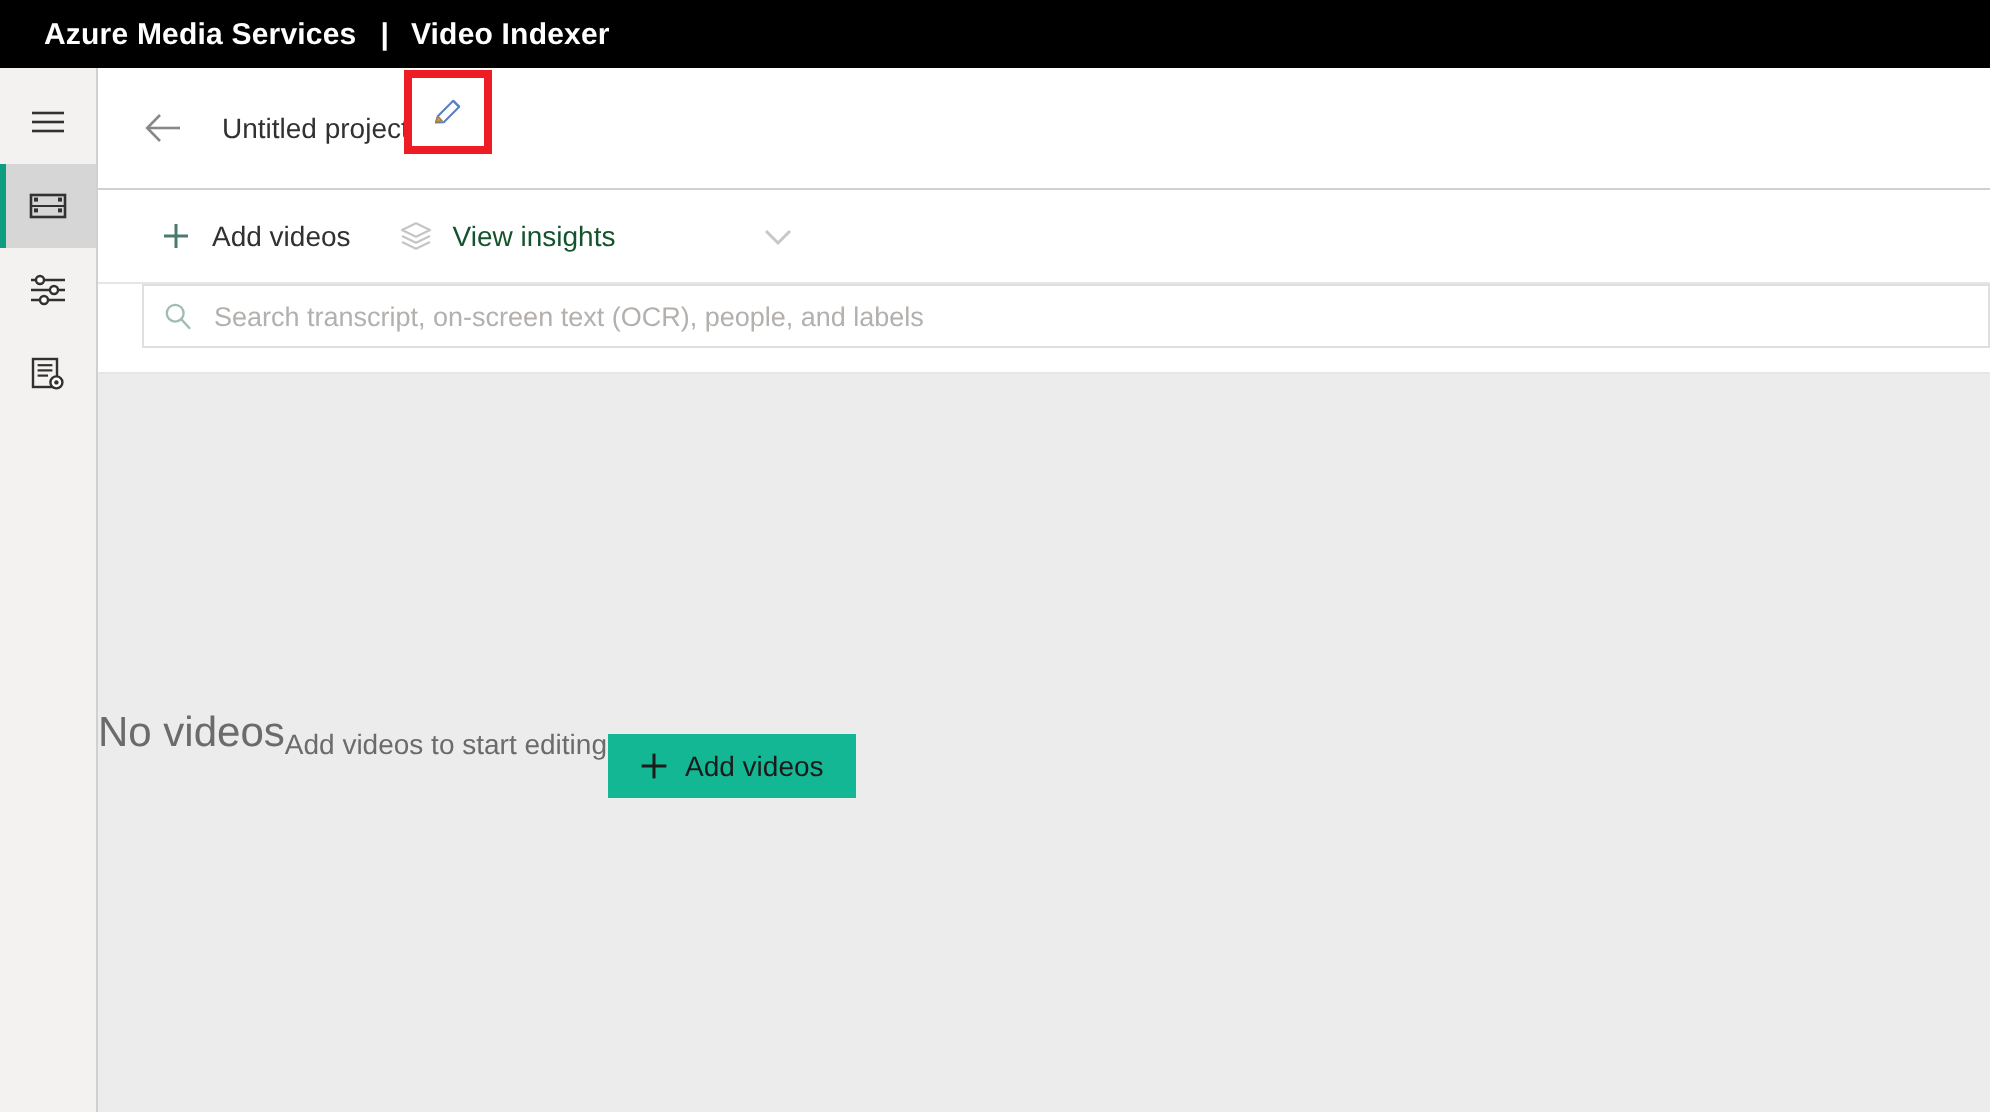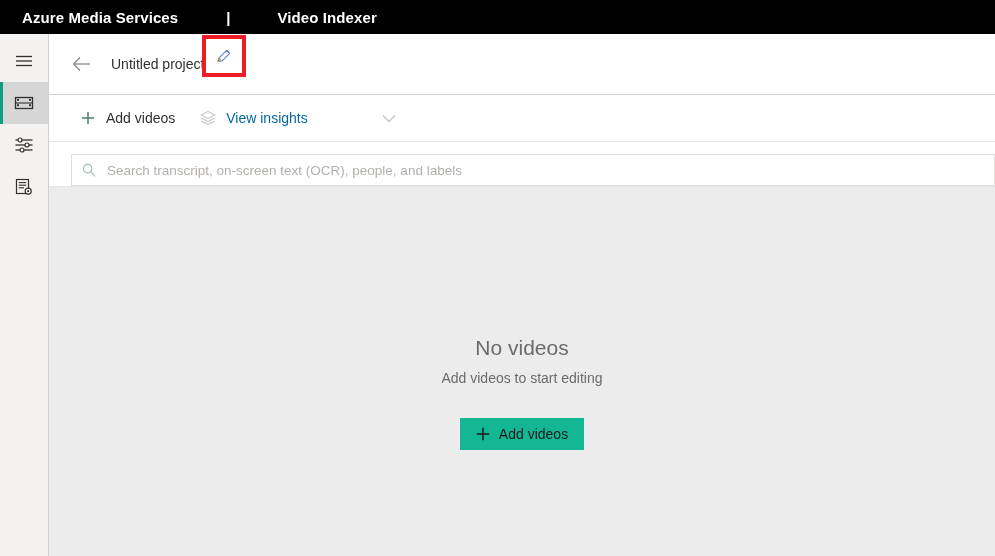--- a/index.html
+++ b/index.html
@@ -16,21 +16,20 @@
   }
 
   
   .topbar {
     height: 34px;
     background: #000000;
     display: flex;
     align-items: center;
     padding-left: 22px;
     box-sizing: border-box;
-    gap: 36px;
   }
   .topbar-brand {
     color: #ffffff;
     font-size: 15px;
     font-weight: bold;
     letter-spacing: .1px;
   }
   .topbar-sep {
     color: #ffffff;
     font-size: 15px;
@@ -171,34 +170,34 @@
     height: 18px;
     margin-right: 9px;
     display: block;
   }
   .tb-label {
     font-size: 14px;
     color: #323130;
     white-space: nowrap;
   }
   .tb-btn.disabled .tb-label {
-    color: #0369a1;
+    color: #14532d;
   }
   .tb-chev {
     width: 26px;
     height: 26px;
     margin-left: 52px;
     cursor: pointer;
   }
 
   
   .searchrow {
     height: 45px;
     display: flex;
-    align-items: flex-end;
+    align-items: flex-start;
     padding-left: 22px;
     box-sizing: border-box;
     background: #ffffff;
     border-bottom: 1px solid #e6e6e6;
   }
   .searchbox {
     flex: 1 1 auto;
     height: 32px;
     border: 1px solid #e1dfdd;
     background: #ffffff;
@@ -232,21 +231,21 @@
     flex: 1 1 auto;
     background: #ececec;
     position: relative;
   }
   .empty {
     position: absolute;
     left: 0;
     right: 0;
     top: 148px;
     display: flex;
-    flex-direction: column;
+    flex-direction: row;
     align-items: center;
   }
   .empty-title {
     font-size: 21px;
     color: #6b6b6b;
     font-weight: normal;
     margin: 0;
     line-height: 26px;
   }
   .empty-sub {

